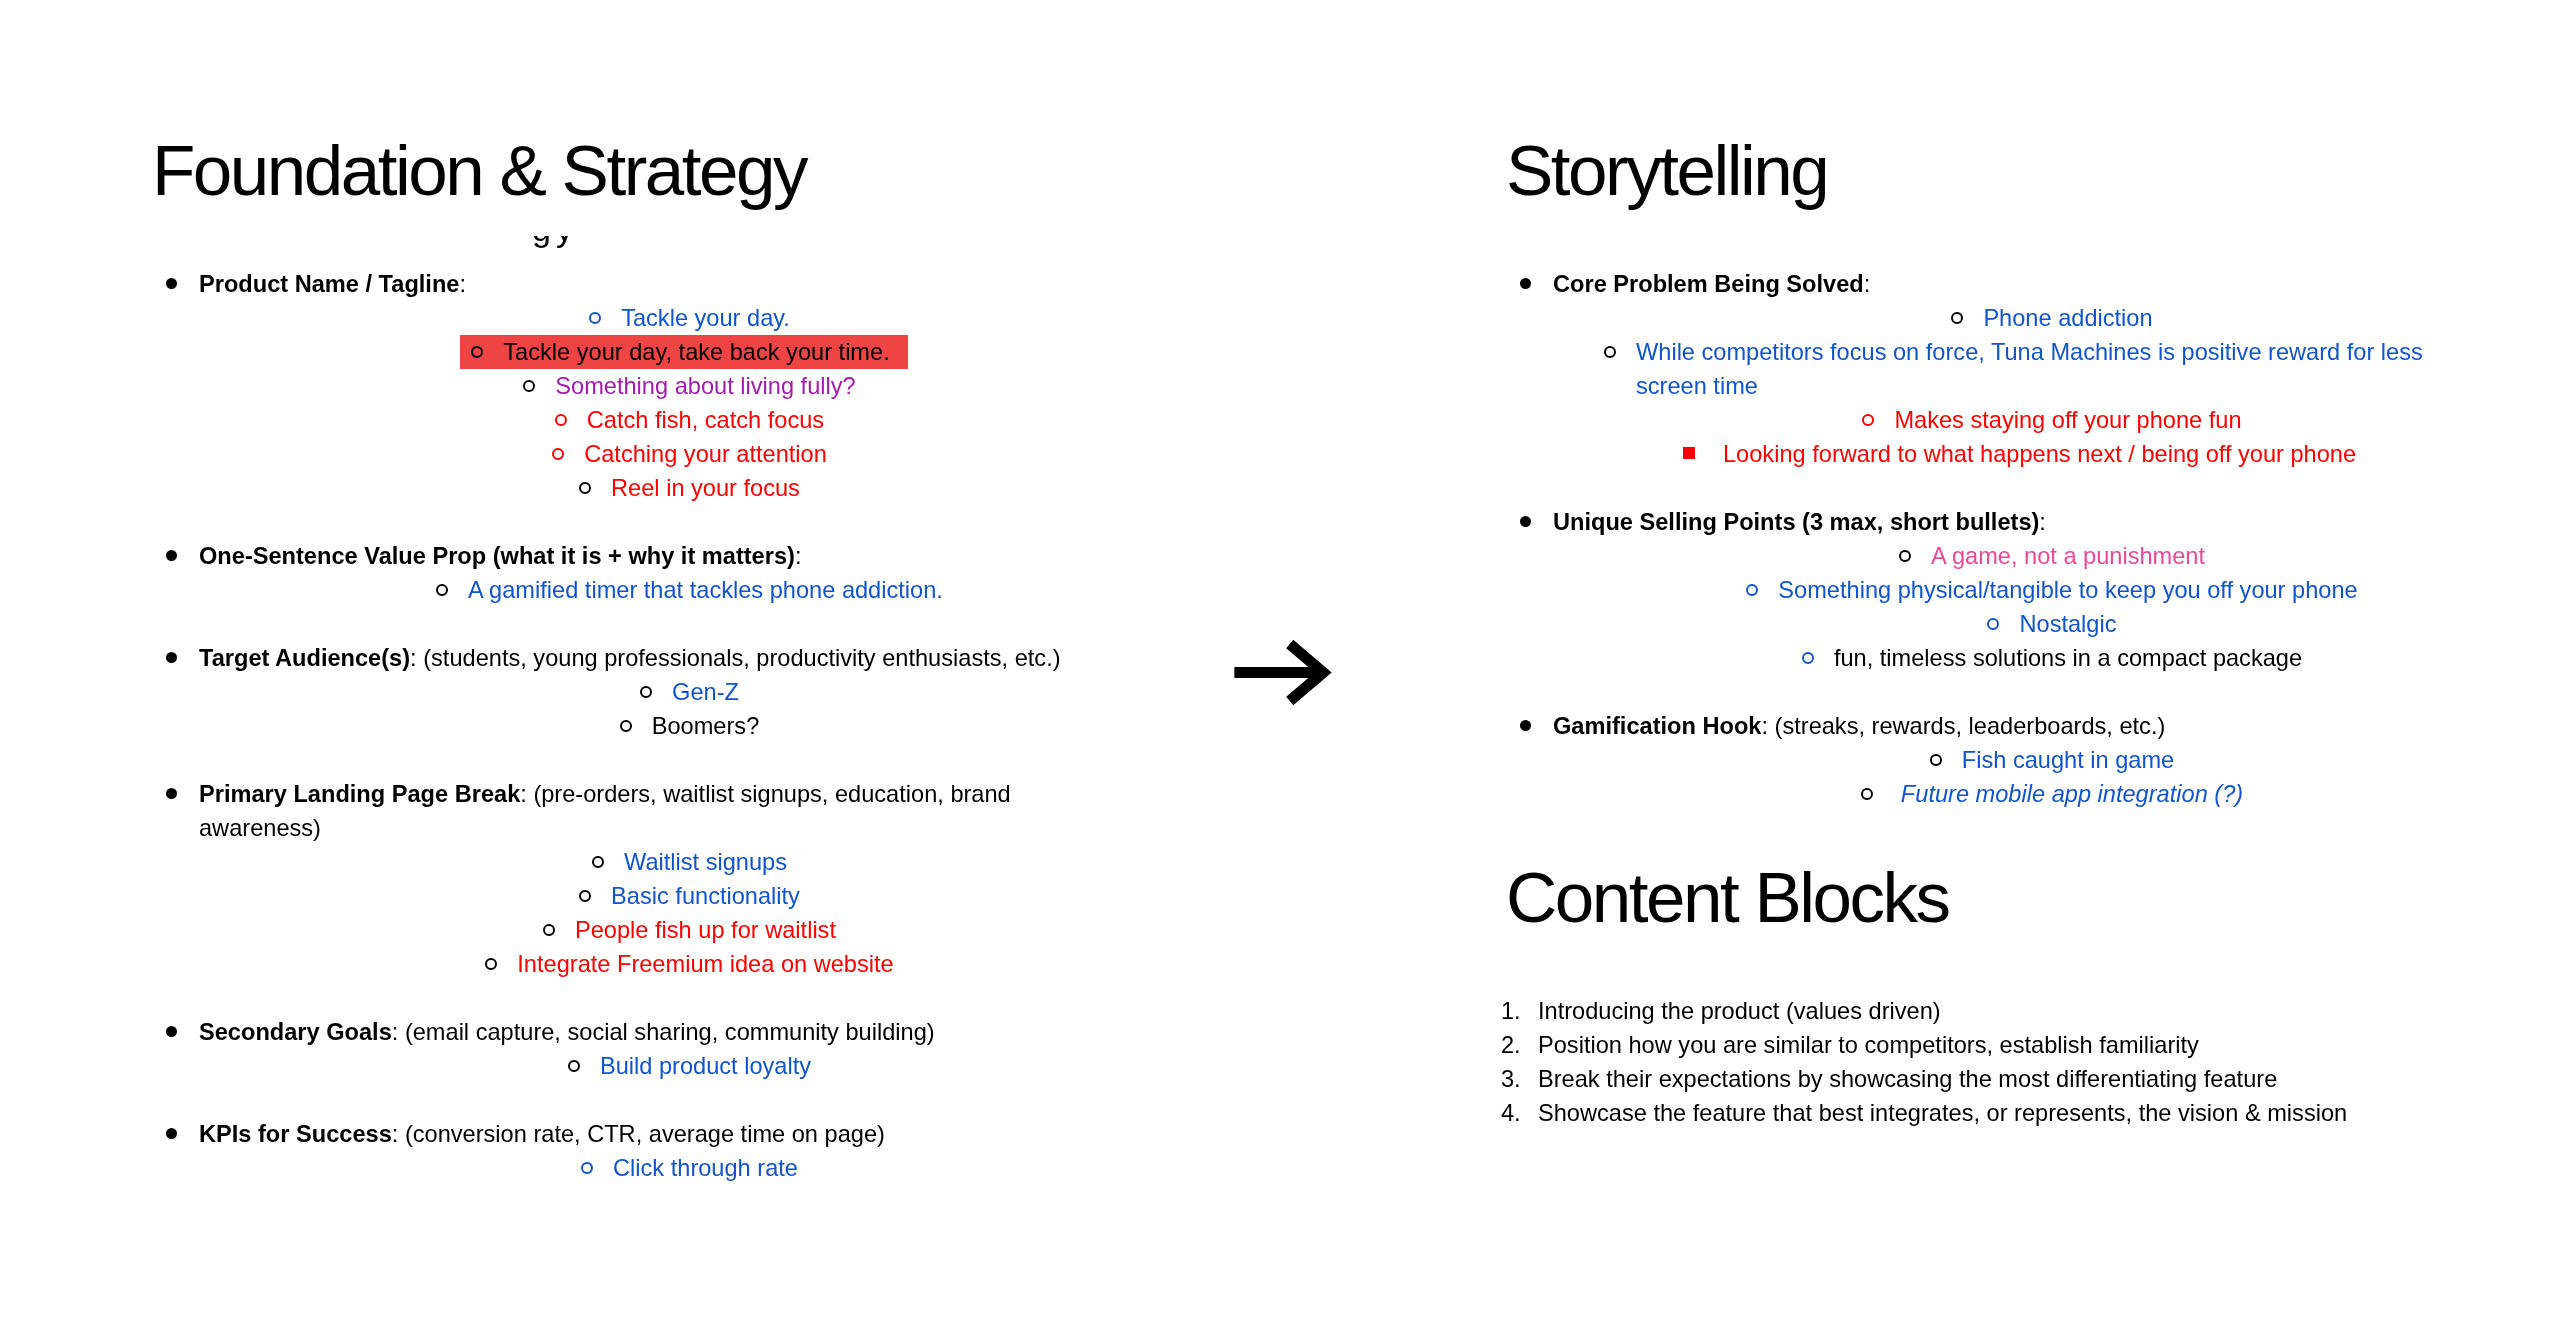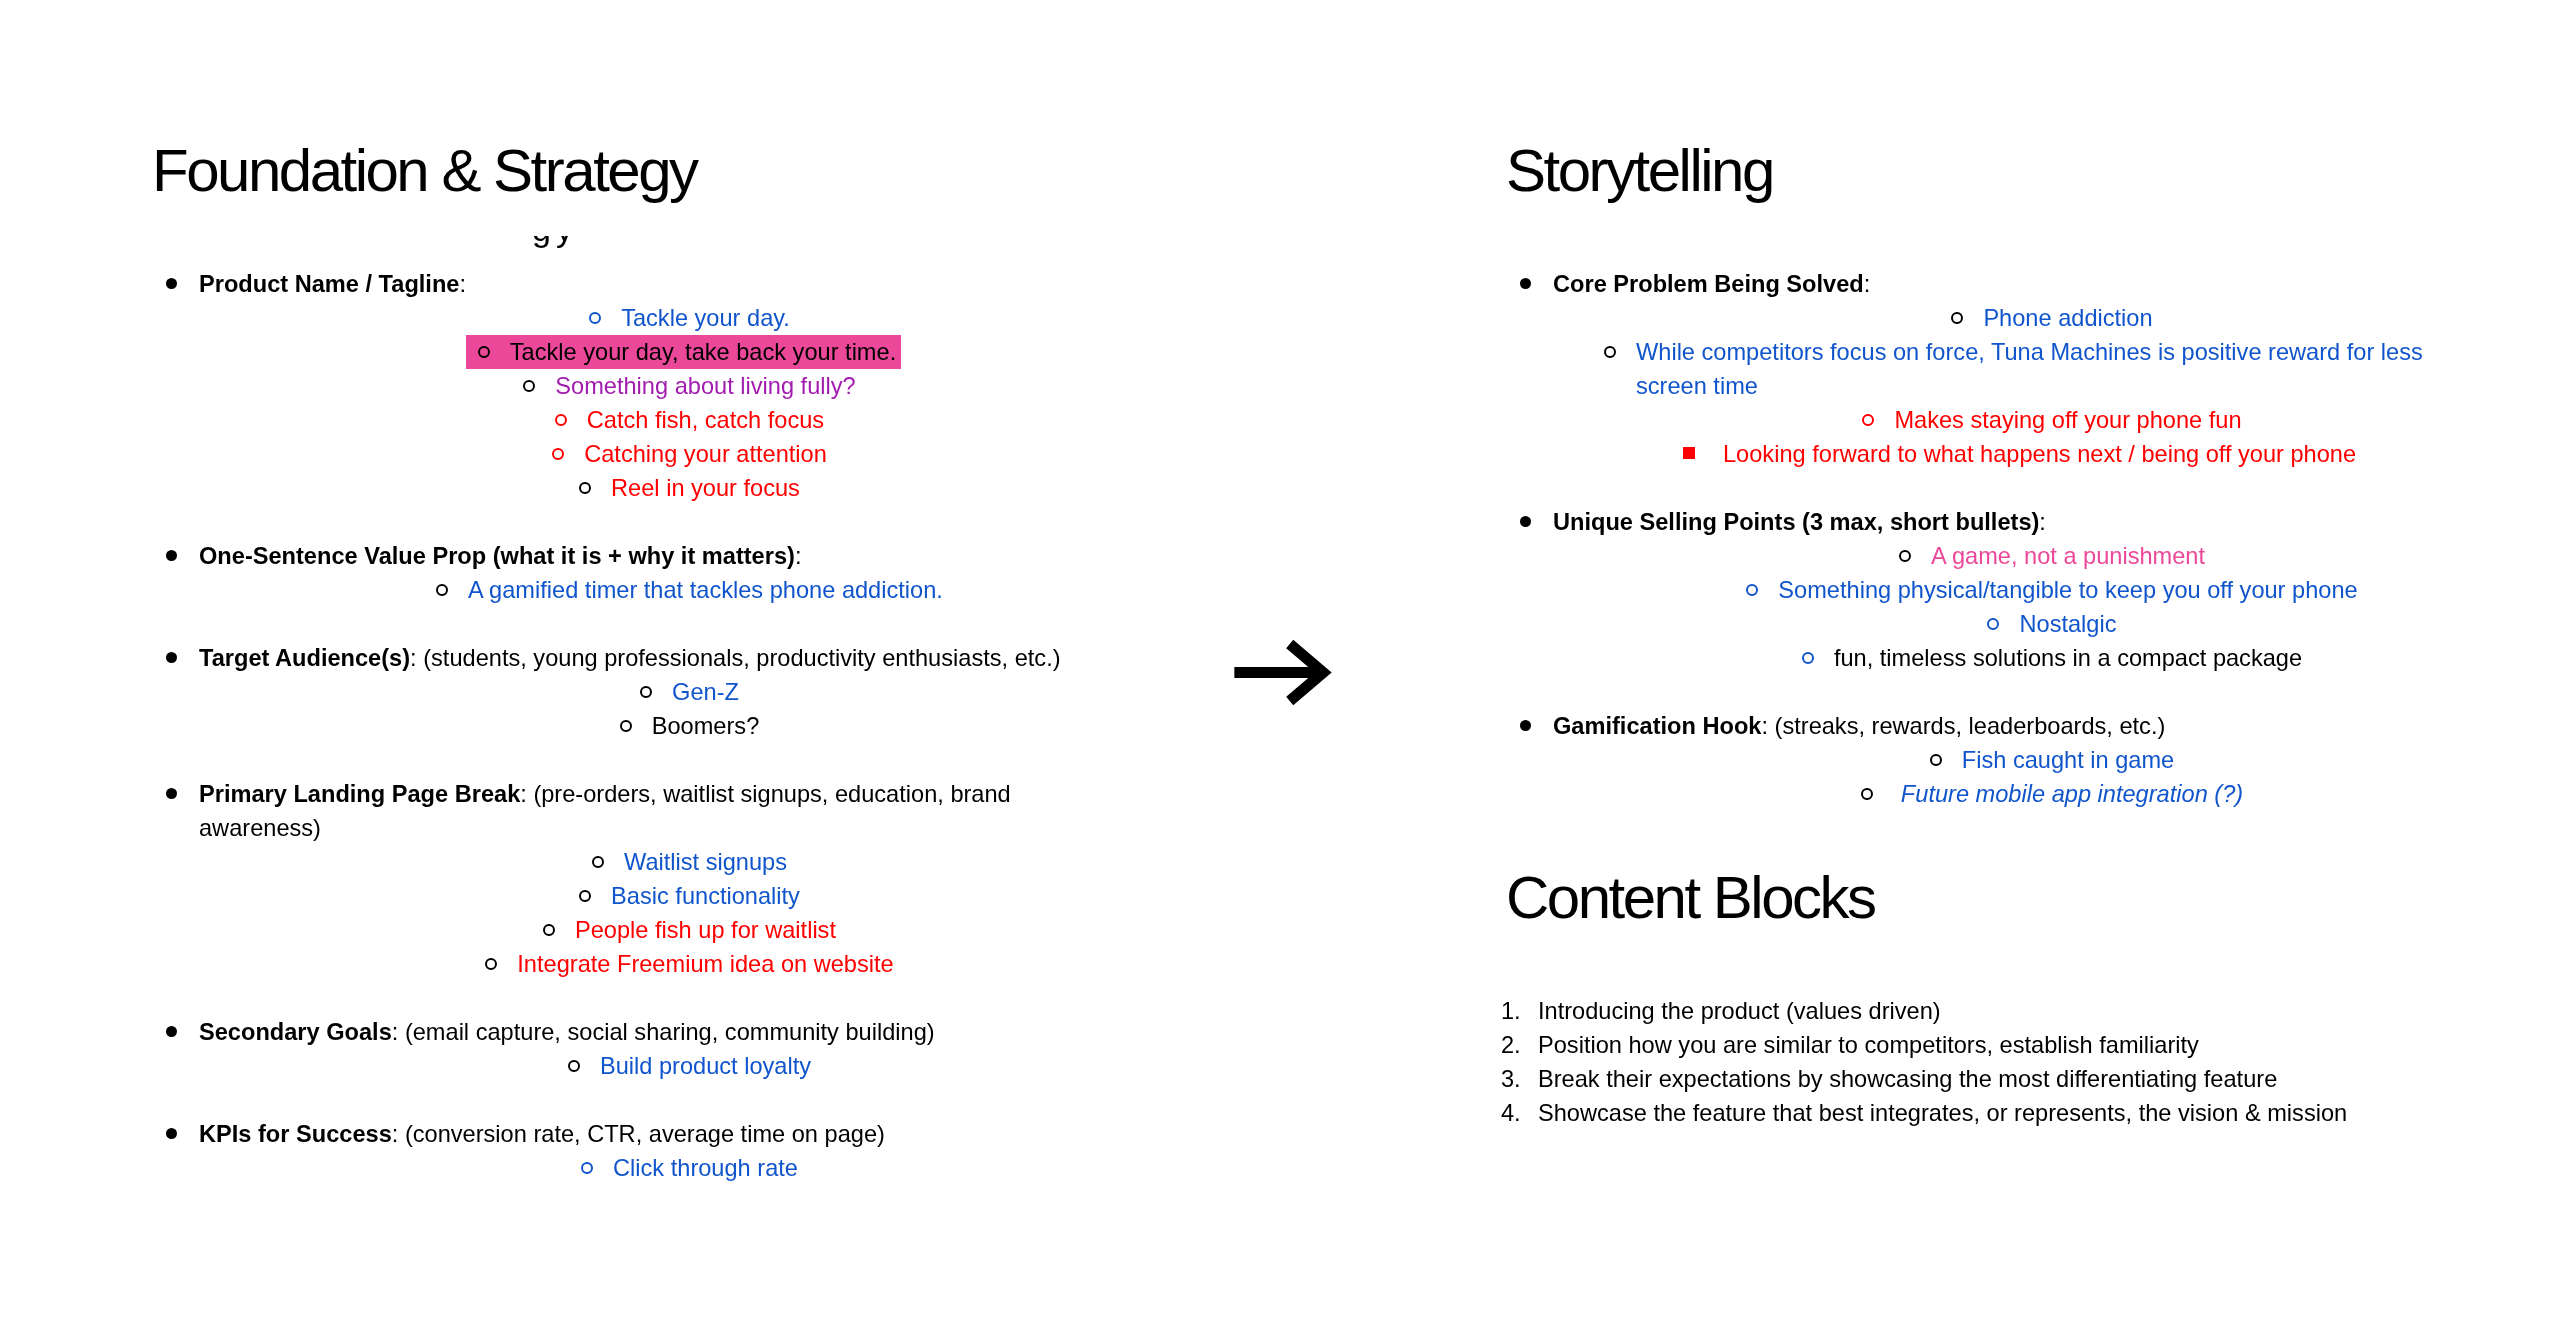--- a/index.html
+++ b/index.html
@@ -5,39 +5,39 @@
   html,body{margin:0;padding:0;}
   body{
     width:2576px;height:1335px;background:#ffffff;overflow:hidden;
     font-family:"Liberation Sans", sans-serif;color:#000;
     position:relative;
   }
   .col{position:absolute;top:118px;}
   .col-left{left:152px;width:977px;}
   .col-right{left:1506px;width:994px;}
   h1.big{
-    font-size:60px;line-height:105px;margin:0 0 44px 0;
+    font-size:71px;line-height:105px;margin:0 0 44px 0;
     font-weight:500;letter-spacing:-2.5px;white-space:nowrap;
   }
   .section{margin-bottom:34px;}
   .row{display:flex;align-items:flex-start;font-size:23.6px;line-height:34px;}
   .row .mbox{flex:0 0 auto;display:flex;justify-content:flex-start;}
   .top .mbox{width:47px;padding-left:13.5px;box-sizing:border-box;}
   .sub{margin-left:98px;justify-content:center;}
   .sub .mbox{width:32px;}
   .sub2{margin-left:177px;}
   .sub2 .mbox{width:40px;}
   .marker{display:inline-block;margin-top:11px;}
   .dot{width:11px;height:11px;border-radius:50%;background:#000;}
   .circle{width:11.8px;height:11.8px;border-radius:50%;border:2.1px solid currentColor;box-sizing:border-box;}
   .squaremk{width:11.8px;height:11.8px;background:currentColor;margin-top:10px;}
   .txt{flex:1 1 auto;}
   .lbl{font-weight:700;}
   .hlwrap{display:flex;align-items:flex-start;}
-  .hl{background:#ec4899;margin-left:-11.8px;padding-left:11.8px;padding-right:5px;}
+  .hl{background:#ef4444;margin-left:-11.8px;padding-left:11.8px;padding-right:18px;}
   .italic{font-style:italic;}
   .cb-head{margin:54px 0 45px -23.6px;}
   .numlist{margin-left:-5px;}
   .numlist .mbox{width:37px;}
   .artifact{position:absolute;left:532px;top:236px;width:45px;height:21px;overflow:hidden;}
   .artifact span{display:block;font-size:34px;line-height:34px;margin-top:-24.4px;letter-spacing:5px;}
   .arrow{position:absolute;left:1231px;top:637px;width:104px;height:71px;}
 </style>
 </head>
 <body>

